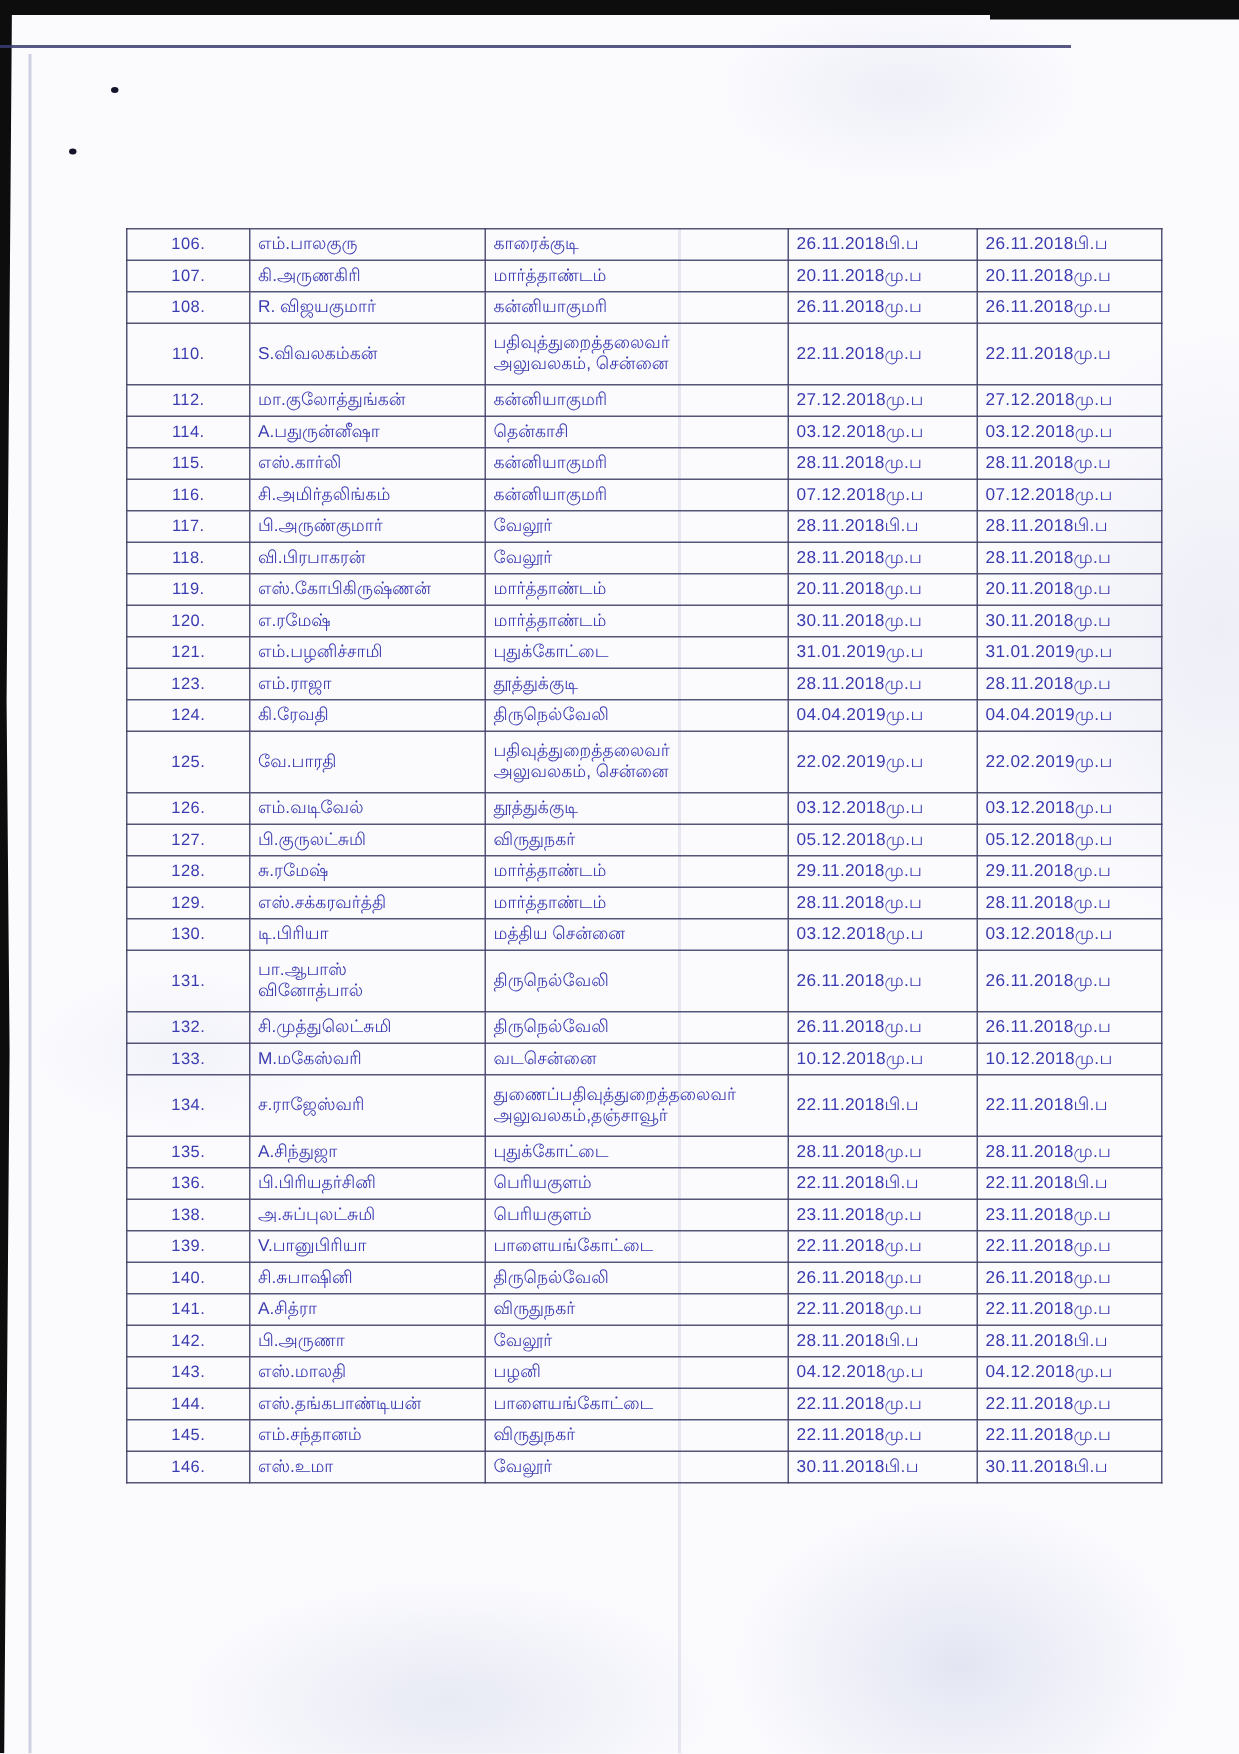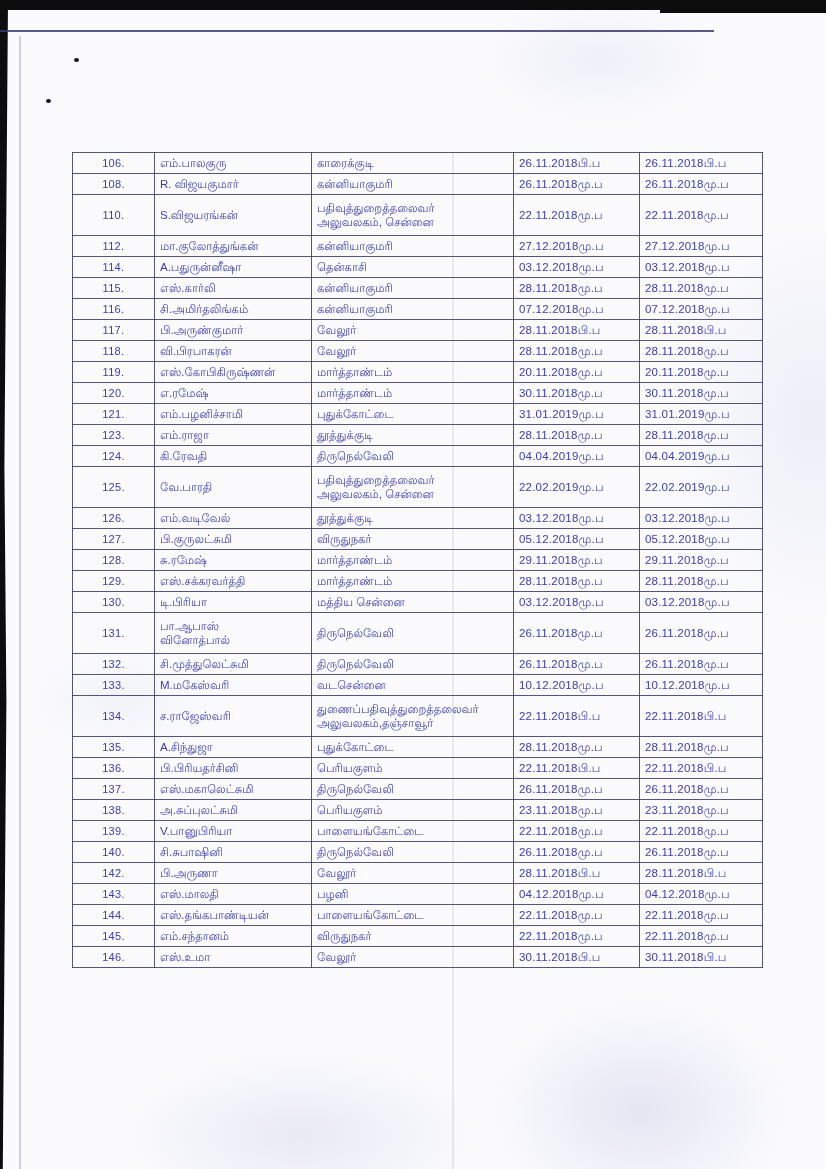--- a/index.html
+++ b/index.html
@@ -21,21 +21,21 @@
     clip-path:polygon(0 0,100% 0,55% 40%,80% 60%,35% 100%,0 100%);
   }
   .ruled-line{position:absolute;top:30px;left:0;width:714px;height:2px;background:#3c3c72;opacity:.85;}
   .margin-line{position:absolute;top:36px;left:19px;width:2px;height:1133px;background:#c3c7dc;opacity:.8;}
   .crease-line{position:absolute;top:152px;left:452px;width:2px;height:1017px;background:#8a90b8;opacity:.18;}
   .ink-dot{position:absolute;width:5px;height:4px;border-radius:50%;background:#14142a;}
   .ink-dot.d1{top:58px;left:74px;}
   .ink-dot.d2{top:99px;left:46px;}
 
   table.records{
-    position:absolute;top:152px;left:72px;width:690px;
+    position:absolute;top:152px;left:84px;width:690px;
     border-collapse:collapse;table-layout:fixed;
     color:#3b3bb0;font-size:11.5px;line-height:14px;
   }
   table.records td{
     border:1px solid rgba(62,62,104,.88);
     height:18px;padding:1px 5px;vertical-align:middle;
     overflow:hidden;position:relative;
   }
   table.records tr.tall td{height:38px;}
   td.c-serial{text-align:center;font-size:11px;letter-spacing:.3px;}
@@ -68,29 +68,36 @@
   </colgroup>
   <tbody id="records-body">
       <tr>
     <td class="c-serial">106.</td>
     <td class="c-name">எம்.பாலகுரு</td>
     <td class="c-place">காரைக்குடி</td>
     <td class="c-date">26.11.2018பி.ப</td>
     <td class="c-date">26.11.2018பி.ப</td>
   </tr>
       <tr>
+    <td class="c-serial">107.</td>
+    <td class="c-name">கி.அருணகிரி</td>
+    <td class="c-place">மார்த்தாண்டம்</td>
+    <td class="c-date">20.11.2018மு.ப</td>
+    <td class="c-date">20.11.2018மு.ப</td>
+  </tr>
+      <tr>
     <td class="c-serial">108.</td>
     <td class="c-name">R. விஜயகுமார்</td>
     <td class="c-place">கன்னியாகுமரி</td>
     <td class="c-date">26.11.2018மு.ப</td>
     <td class="c-date">26.11.2018மு.ப</td>
   </tr>
       <tr class="tall">
     <td class="c-serial">110.</td>
-    <td class="c-name">S.விஜயரங்கன்</td>
+    <td class="c-name">S.விவலகம்கன்</td>
     <td class="c-place">பதிவுத்துறைத்தலைவர்
 அலுவலகம், சென்னை</td>
     <td class="c-date">22.11.2018மு.ப</td>
     <td class="c-date">22.11.2018மு.ப</td>
   </tr>
       <tr>
     <td class="c-serial">112.</td>
     <td class="c-name">மா.குலோத்துங்கன்</td>
     <td class="c-place">கன்னியாகுமரி</td>
     <td class="c-date">27.12.2018மு.ப</td>
@@ -247,27 +254,20 @@
     <td class="c-date">28.11.2018மு.ப</td>
   </tr>
       <tr>
     <td class="c-serial">136.</td>
     <td class="c-name">பி.பிரியதர்சினி</td>
     <td class="c-place">பெரியகுளம்</td>
     <td class="c-date">22.11.2018பி.ப</td>
     <td class="c-date">22.11.2018பி.ப</td>
   </tr>
       <tr>
-    <td class="c-serial">137.</td>
-    <td class="c-name">எஸ்.மகாலெட்சுமி</td>
-    <td class="c-place">திருநெல்வேலி</td>
-    <td class="c-date">26.11.2018மு.ப</td>
-    <td class="c-date">26.11.2018மு.ப</td>
-  </tr>
-      <tr>
     <td class="c-serial">138.</td>
     <td class="c-name">அ.சுப்புலட்சுமி</td>
     <td class="c-place">பெரியகுளம்</td>
     <td class="c-date">23.11.2018மு.ப</td>
     <td class="c-date">23.11.2018மு.ப</td>
   </tr>
       <tr>
     <td class="c-serial">139.</td>
     <td class="c-name">V.பானுபிரியா</td>
     <td class="c-place">பாளையங்கோட்டை</td>
@@ -275,20 +275,27 @@
     <td class="c-date">22.11.2018மு.ப</td>
   </tr>
       <tr>
     <td class="c-serial">140.</td>
     <td class="c-name">சி.சுபாஷினி</td>
     <td class="c-place">திருநெல்வேலி</td>
     <td class="c-date">26.11.2018மு.ப</td>
     <td class="c-date">26.11.2018மு.ப</td>
   </tr>
       <tr>
+    <td class="c-serial">141.</td>
+    <td class="c-name">A.சித்ரா</td>
+    <td class="c-place">விருதுநகர்</td>
+    <td class="c-date">22.11.2018மு.ப</td>
+    <td class="c-date">22.11.2018மு.ப</td>
+  </tr>
+      <tr>
     <td class="c-serial">142.</td>
     <td class="c-name">பி.அருணா</td>
     <td class="c-place">வேலூர்</td>
     <td class="c-date">28.11.2018பி.ப</td>
     <td class="c-date">28.11.2018பி.ப</td>
   </tr>
       <tr>
     <td class="c-serial">143.</td>
     <td class="c-name">எஸ்.மாலதி</td>
     <td class="c-place">பழனி</td>

